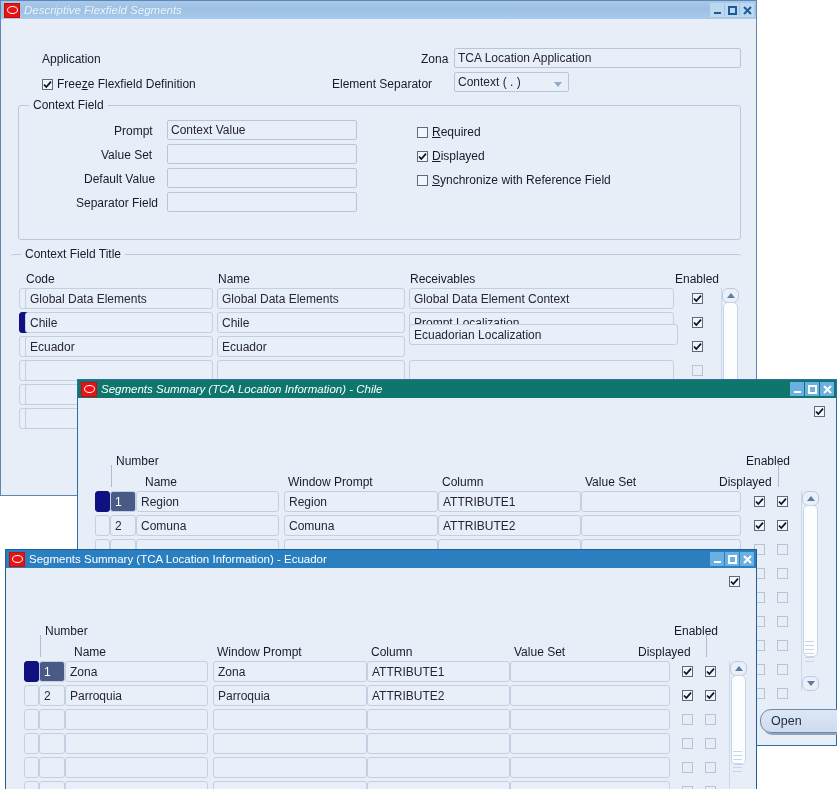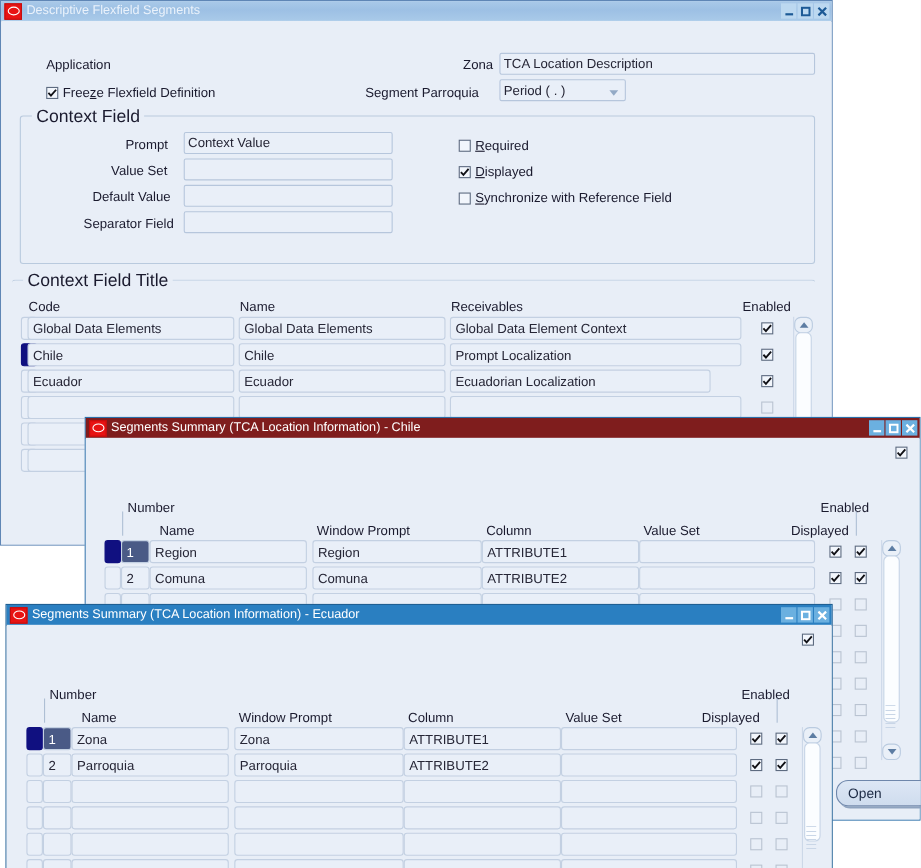--- a/index.html
+++ b/index.html
@@ -16,20 +16,21 @@
   .window{position:absolute;box-sizing:border-box;}
   .titlebar{
     height:18px;display:flex;align-items:center;
     padding:0 2px 0 3px;
     color:#ffffff;font-size:11.5px;
     user-select:none;
   }
   .titlebar.inactive{
     background:linear-gradient(to bottom,#a9c9e8 0%,#9dc0e4 45%,#a9cae9 100%);
     color:#eaf2fb;
+    font-style:italic;
   }
   .titlebar.active{
     background:#2a7fc1;
     color:#ffffff;
   }
   .orcl-icon{
     width:14px;height:13px;background:#e81313;
     display:inline-flex;align-items:center;justify-content:center;
     margin-right:4px;flex:0 0 auto;border:1px solid #c40d0d;
   }
@@ -74,21 +75,21 @@
   .chkrow span{font-size:12px;}
   .u{text-decoration:underline;}
 
   
   .group{
     position:absolute;box-sizing:border-box;
     border:1px solid #b9cade;border-radius:3px;
   }
   .group > .gtitle{
     position:absolute;top:-8px;left:10px;background:#e8eef7;
-    padding:0 4px;font-size:16px;color:#1a1a2e;white-space:nowrap;
+    padding:0 4px;font-size:12px;color:#1a1a2e;white-space:nowrap;
   }
 
   
   .colhdr{position:absolute;font-size:12px;color:#1a1a2e;white-space:nowrap;}
   .cell{
     position:absolute;box-sizing:border-box;
     background:#e9eff8;border:1px solid #c3d0e2;border-radius:3px;
     height:21px;font-size:12px;color:#262636;
     padding:1px 4px;display:flex;align-items:center;
     white-space:nowrap;overflow:hidden;
@@ -160,33 +161,33 @@
           </svg>
       </span>
     </span>
   </div>
 
   <div style="position:absolute;left:0;top:19px;right:0;bottom:0;background:#e8eef7;">
 
     <div class="lbl" style="position:absolute;left:41px;top:32px;">Application</div>
 
     <div class="lbl" style="position:absolute;left:420px;top:32px;">Zona</div>
-    <div class="fld" style="left:453px;top:28px;width:287px;position:absolute;">TCA Location Description</div>
+    <div class="fld" style="left:453px;top:28px;width:287px;position:absolute;">TCA Location Application</div>
 
     <div class="chkrow" style="position:absolute;left:41px;top:57px;">
       <span class="chk">
         <svg width="9" height="9" viewBox="0 0 9 9">
             <path d="M1 4.5 L3.3 7 L8 1.6" stroke="#101015" stroke-width="1.7" fill="none"></path>
           </svg>
       </span>
       <span>Free<span class="u">z</span>e Flexfield Definition</span>
     </div>
 
-    <div class="lbl" style="position:absolute;left:331px;top:57px;">Segment Parroquia</div>
-    <div class="fld combo" style="left:453px;top:52px;width:115px;position:absolute;">Period ( . )</div>
+    <div class="lbl" style="position:absolute;left:331px;top:57px;">Element Separator</div>
+    <div class="fld combo" style="left:453px;top:52px;width:115px;position:absolute;">Context ( . )</div>
     <div style="position:absolute;left:553px;top:62px;width:0;height:0;border-left:4px solid transparent;border-right:4px solid transparent;border-top:5px solid #93aac6;"></div>
 
     <div class="group" style="left:17px;top:85px;width:723px;height:135px;">
       <span class="gtitle">Context Field</span>
 
       <div class="lbl" style="position:absolute;left:95px;top:18px;">Prompt</div>
       <div class="fld" style="position:absolute;left:148px;top:14px;width:190px;">Context Value</div>
 
       <div class="lbl" style="position:absolute;left:82px;top:42px;">Value Set</div>
       <div class="fld" style="position:absolute;left:148px;top:38px;width:190px;"></div>
@@ -239,21 +240,21 @@
         <div class="cell" style="left: 216px; top: 292px; width: 188px;">Chile</div>
         <div class="cell" style="left: 408px; top: 292px; width: 265px;">Prompt Localization</div>
         <span class="chk" style="position: absolute; left: 691px; top: 297px;">
           <svg width="9" height="9" viewBox="0 0 9 9">
             <path d="M1 4.5 L3.3 7 L8 1.6" stroke="#101015" stroke-width="1.7" fill="none"></path>
           </svg>
         </span>
         <div class="rowmark" style="left: 18px; top: 316px;"></div>
         <div class="cell" style="left: 24px; top: 316px; width: 188px;">Ecuador</div>
         <div class="cell" style="left: 216px; top: 316px; width: 188px;">Ecuador</div>
-        <div class="cell" style="left: 408px; top: 316px; width: 237px;">Ecuadorian Localization</div>
+        <div class="cell" style="left: 408px; top: 304px; width: 269px;">Ecuadorian Localization</div>
         <span class="chk" style="position: absolute; left: 691px; top: 321px;">
           <svg width="9" height="9" viewBox="0 0 9 9">
             <path d="M1 4.5 L3.3 7 L8 1.6" stroke="#101015" stroke-width="1.7" fill="none"></path>
           </svg>
         </span>
         <div class="rowmark" style="left: 18px; top: 340px;"></div>
         <div class="cell" style="left: 24px; top: 340px; width: 188px;"></div>
         <div class="cell" style="left: 216px; top: 340px; width: 188px;"></div>
         <div class="cell" style="left: 408px; top: 340px; width: 265px;"></div>
         <span class="chk dim" style="position: absolute; left: 691px; top: 345px;"></span>
@@ -273,21 +274,21 @@
       <div class="sb-btn" style="top:0;">
           <span class="tri up"></span>
         </div>
       <div class="sb-thumb" style="top:14px;height:82px;"></div>
     </div>
   </div>
 </div>
 
 <div class="window" style="left:77px;top:379px;width:760px;height:367px;border:1px solid #2a6fa8;background:#e8eef7;">
 
-  <div class="titlebar inactive" style="background:#7f1d1d;color:#ffffff;">
+  <div class="titlebar inactive" style="background:#0f766e;color:#ffffff;">
     <span class="orcl-icon">
         <i></i>
       </span>
     <span class="ttl-text">Segments Summary (TCA Location Information) - Chile</span>
     <span class="tbtns">
       <span class="tbtn" style="background:#6bb0e0;">
         <svg width="9" height="9" viewBox="0 0 9 9">
             <rect x="1" y="6" width="7" height="2" fill="#ffffff"></rect>
           </svg>
       </span>

